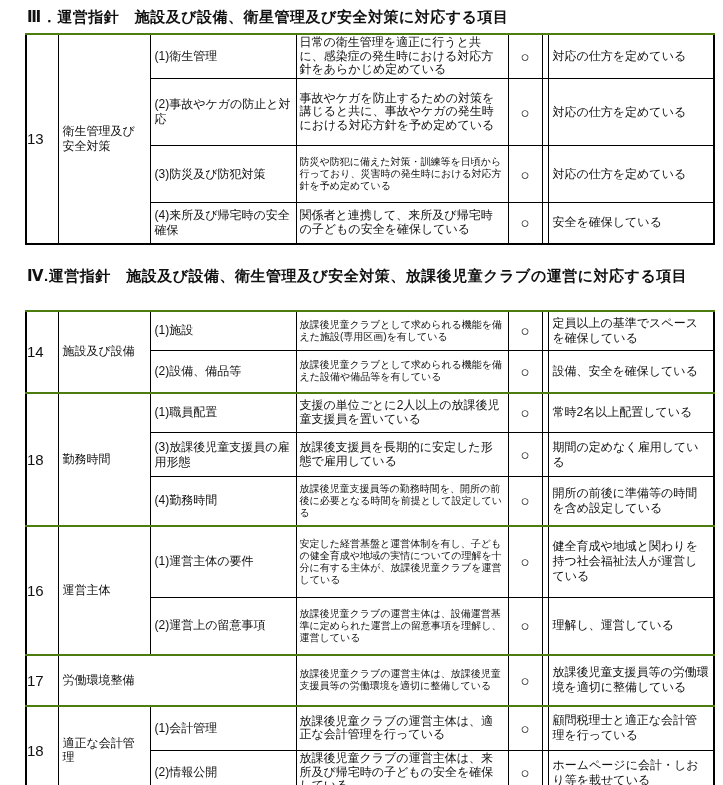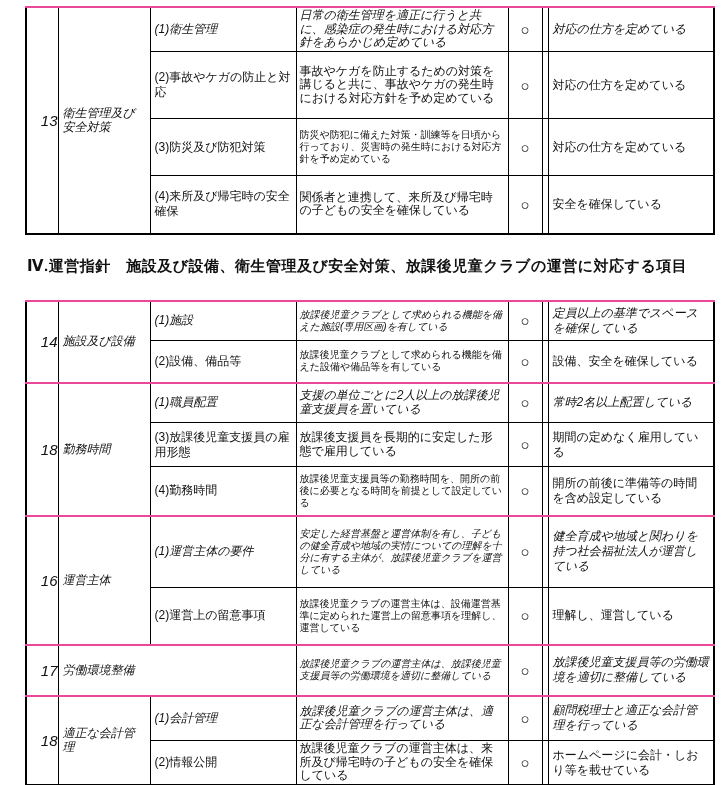--- a/index.html
+++ b/index.html
@@ -23,40 +23,41 @@
     table-layout:fixed;
     width:688px;
     border:2px solid #000;
   }
   table.eval td {
     border:1px solid #000;
     vertical-align:middle;
     word-break:break-all;
     line-break:strict;
   }
-  tr.gs td { border-top:2px solid #ec4899;font-style:italic; }
-
-  td.no   { text-align:right; font-size:15px; }
+  tr.gs td { border-top:2px solid #4d7c0f; }
+
+  td.no   { text-align:left; font-size:15px; }
   td.cat  { font-size:12px; padding:2px 4px; line-height:1.2; }
   td.item { font-size:12px; padding:2px 4px; line-height:1.25; }
   td.desc { font-size:12px; padding:1px 3px; line-height:1.14; }
   td.desc.sm { font-size:10px; line-height:1.2; }
   td.mark { text-align:center; font-size:15px; padding:0; }
   td.gap  { padding:0; }
   td.comment { font-size:12px; padding:1px 4px; line-height:1.25; }
 
   col.c-no{width:32px} col.c-cat{width:92px} col.c-item{width:146px}
   col.c-desc{width:212px} col.c-mark{width:34px} col.c-gap{width:6px}
   col.c-com{width:166px}
 </style>
 </head>
 <body>
 
 <div class="page">
 
+  <div class="sec-title">Ⅲ．運営指針　施設及び設備、衛星管理及び安全対策に対応する項目</div>
 
   <table class="eval">
     <colgroup>
         <col class="c-no">
         <col class="c-cat">
         <col class="c-item">
         <col class="c-desc">
         <col class="c-mark">
         <col class="c-gap">
         <col class="c-com">
@@ -78,21 +79,21 @@
       <td class="gap"></td>
       <td class="comment">対応の仕方を定めている</td>
     </tr>
     <tr style="height:57px">
       <td class="item">(3)防災及び防犯対策</td>
       <td class="desc sm">防災や防犯に備えた対策・訓練等を日頃から行っており、災害時の発生時における対応方針を予め定めている</td>
       <td class="mark">○</td>
       <td class="gap"></td>
       <td class="comment">対応の仕方を定めている</td>
     </tr>
-    <tr style="height:58px">
+    <tr style="height:41px">
       <td class="item">(4)来所及び帰宅時の安全確保</td>
       <td class="desc">関係者と連携して、来所及び帰宅時の子どもの安全を確保している</td>
       <td class="mark">○</td>
       <td class="gap"></td>
       <td class="comment">安全を確保している</td>
     </tr>
   </tbody>
     </table>
 
   <div class="sec-title second">Ⅳ.運営指針　施設及び設備、衛生管理及び安全対策、放課後児童クラブの運営に対応する項目</div>

